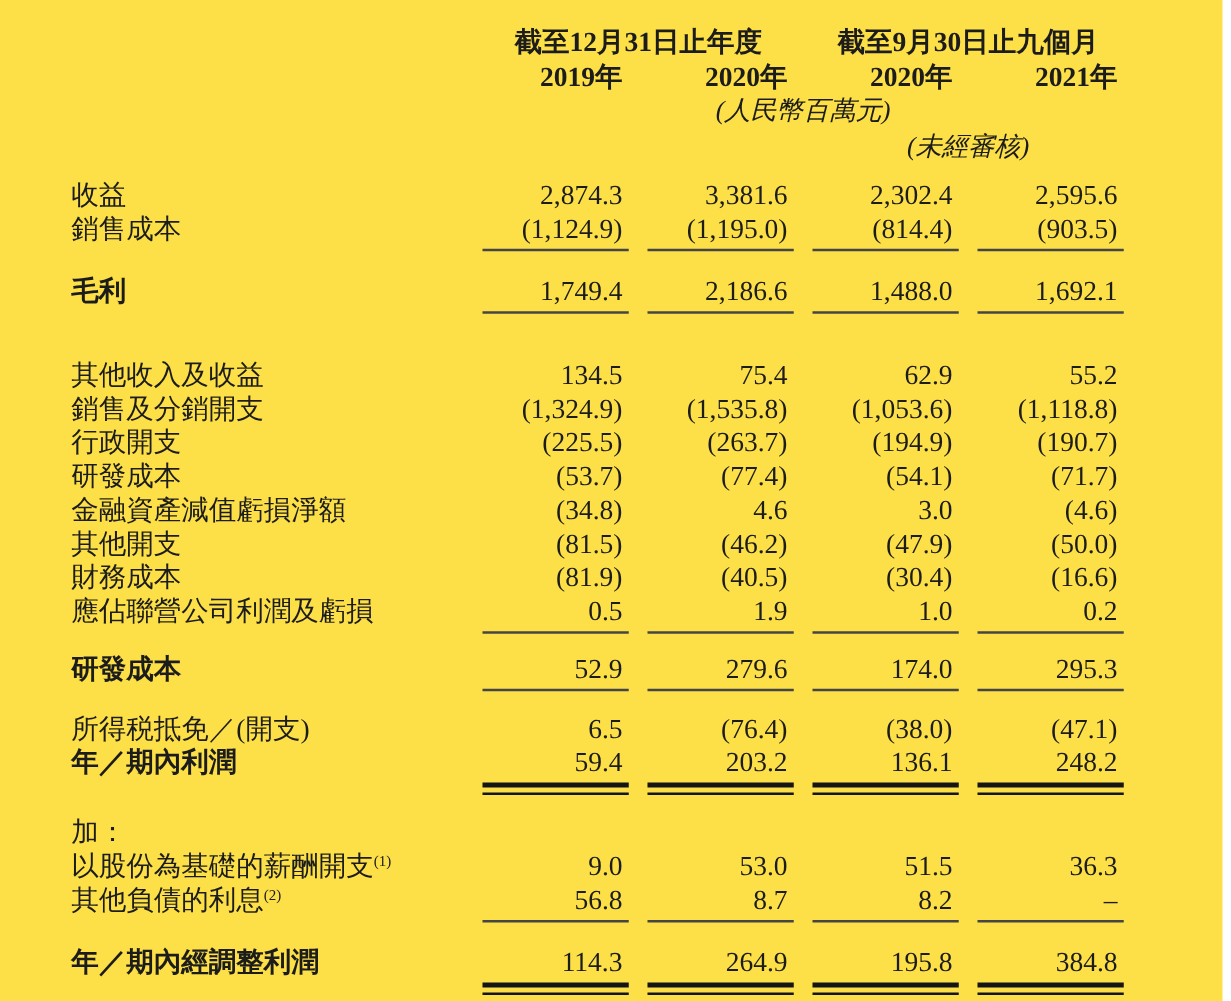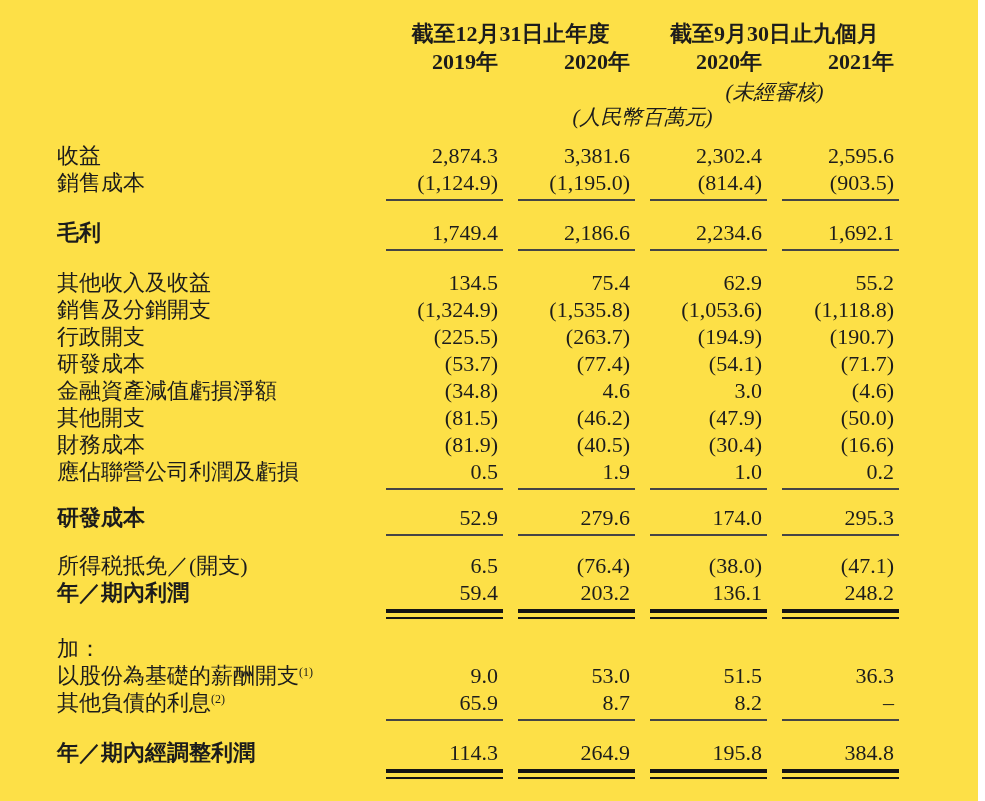--- a/index.html
+++ b/index.html
@@ -56,28 +56,28 @@
     </div>
 
     <div class="grid">
       <div class="c"></div>
       <div class="hdr num">2019年</div>
       <div class="hdr num">2020年</div>
       <div class="hdr num">2020年</div>
       <div class="hdr num">2021年</div>
     </div>
 
+    <div class="grid">
+      <div class="c"></div>
+      <div class="note center span-all">(人民幣百萬元)</div>
+    </div>
+
     <div class="grid unaudited-row">
       <div class="c"></div>
       <div class="note center span-nine">(未經審核)</div>
-    </div>
-
-    <div class="grid">
-      <div class="c"></div>
-      <div class="note center span-all">(人民幣百萬元)</div>
     </div>
 
     <div id="rows">
         <div class="grid">
           <div class="c"><span>收益</span></div>
           <div class="c num">2,874.3</div>
           <div class="c num">3,381.6</div>
           <div class="c num">2,302.4</div>
           <div class="c num">2,595.6</div>
         </div>
@@ -85,24 +85,24 @@
           <div class="c"><span>銷售成本</span></div>
           <div class="c num ub">(1,124.9)</div>
           <div class="c num ub">(1,195.0)</div>
           <div class="c num ub">(814.4)</div>
           <div class="c num ub">(903.5)</div>
         </div>
         <div class="grid" style="margin-top: 18px;">
           <div class="c bold"><span>毛利</span></div>
           <div class="c num ub">1,749.4</div>
           <div class="c num ub">2,186.6</div>
-          <div class="c num ub">2,234.6</div>
+          <div class="c num ub">1,488.0</div>
           <div class="c num ub">1,692.1</div>
         </div>
-        <div class="grid" style="margin-top: 18px;">
+        <div class="grid" style="margin-top: 35px;">
           <div class="c"><span>其他收入及收益</span></div>
           <div class="c num">134.5</div>
           <div class="c num">75.4</div>
           <div class="c num">62.9</div>
           <div class="c num">55.2</div>
         </div>
         <div class="grid">
           <div class="c"><span>銷售及分銷開支</span></div>
           <div class="c num">(1,324.9)</div>
           <div class="c num">(1,535.8)</div>
@@ -196,21 +196,21 @@
         </div>
         <div class="grid">
           <div class="c"><span>以股份為基礎的薪酬開支</span><sup>(1)</sup></div>
           <div class="c num">9.0</div>
           <div class="c num">53.0</div>
           <div class="c num">51.5</div>
           <div class="c num">36.3</div>
         </div>
         <div class="grid">
           <div class="c"><span>其他負債的利息</span><sup>(2)</sup></div>
-          <div class="c num ub">65.9</div>
+          <div class="c num ub">56.8</div>
           <div class="c num ub">8.7</div>
           <div class="c num ub">8.2</div>
           <div class="c num ub">–</div>
         </div>
         <div class="grid" style="margin-top: 18px;">
           <div class="c bold"><span>年／期內經調整利潤</span></div>
           <div class="c num">114.3</div>
           <div class="c num">264.9</div>
           <div class="c num">195.8</div>
           <div class="c num">384.8</div>

